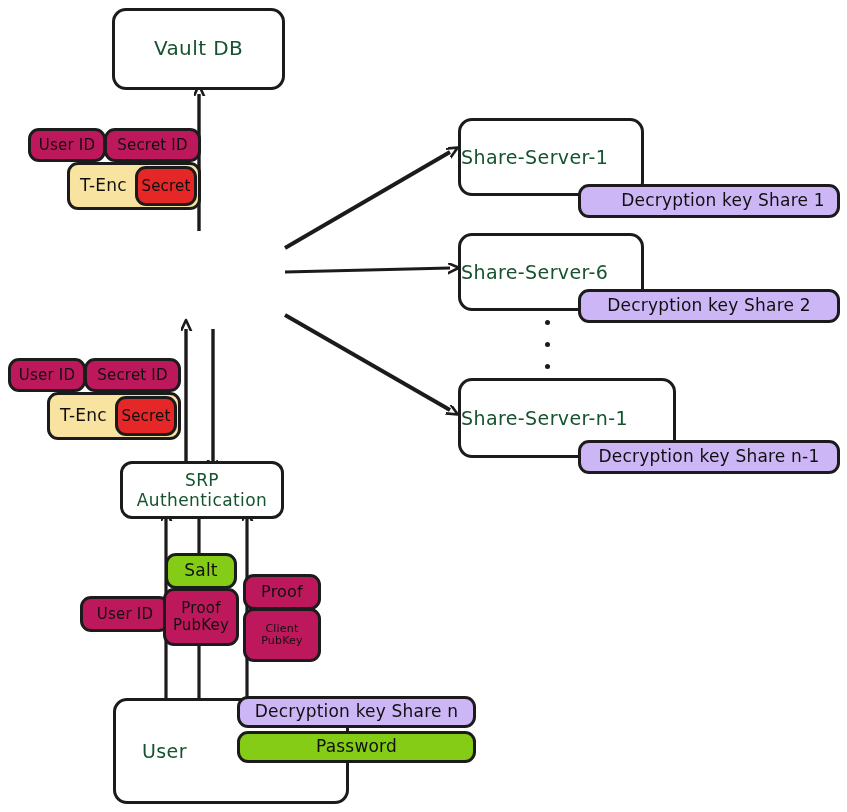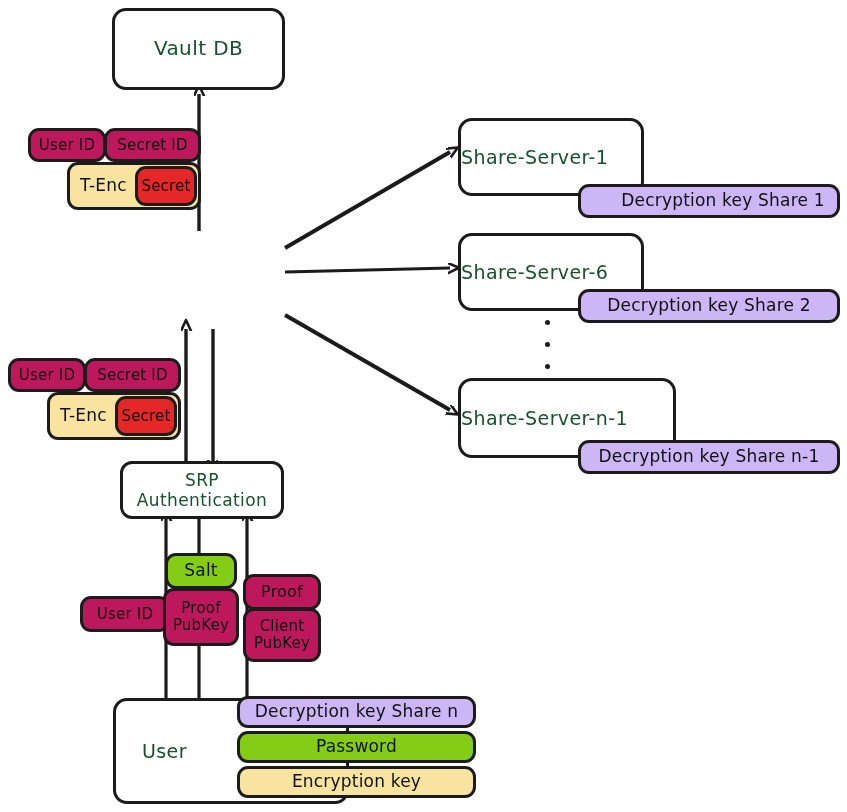--- a/index.html
+++ b/index.html
@@ -200,30 +200,27 @@
   </div>
 
   <div class="pill blue" style="left:80px; top:596px; width:90px; height:36px; font-size:15px; z-index:7;">
     <span>User ID</span>
   </div>
 
   <div class="pill blue" style="left:243px; top:574px; width:78px; height:36px; font-size:16px; z-index:7;text-align:center;">
     <span>Proof</span>
   </div>
 
-  <div class="pill blue" style="left:243px; top:608px; width:78px; height:54px; font-size:15px; z-index:8;">
+  <div class="pill blue" style="left:243px; top:608px; width:78px; height:54px; font-size:11px; z-index:8;">
     <span class="cap">
       <span>Client</span><br>
       <span>PubKey</span>
     </span>
   </div>
 
   <div class="pill purple" style="left:237px; top:696px; width:239px; height:32px; font-size:17px;">
     <span>Decryption key Share n</span>
   </div>
   <div class="pill green" style="left:237px; top:731px; width:239px; height:32px; font-size:17px;">
     <span>Password</span>
   </div>
-  <div class="pill yellow" style="left:237px; top:766px; width:239px; height:32px; font-size:17px;">
-    <span>Encryption key</span>
-  </div>
 
 </div>
 
 </body></html>

